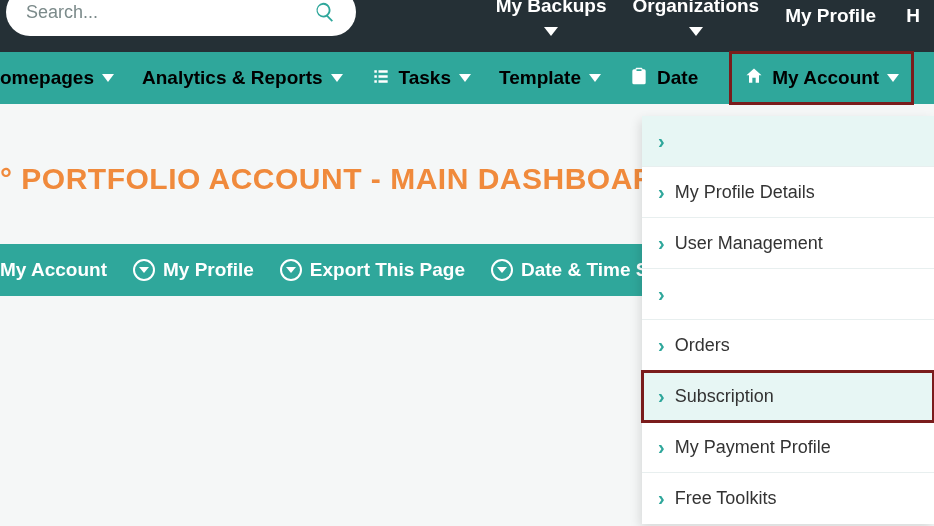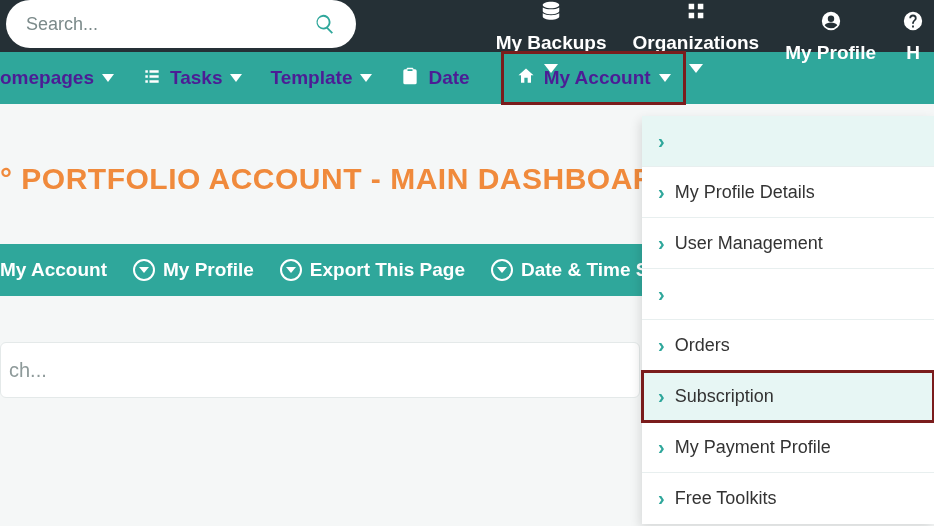--- a/index.html
+++ b/index.html
@@ -1,31 +1,31 @@
 <!DOCTYPE html>
 <html><head>
 <meta charset="utf-8">
 <style>
   * { box-sizing: border-box; margin: 0; padding: 0; font-family: "Segoe UI", Arial, sans-serif; }
   body { width: 934px; height: 526px; background: #f5f7f7; overflow: hidden; position: relative; }
 
   
-  .topbar { background: #253036; height: 52px; display: flex; align-items: flex-start; padding: 0 10px 16px 6px; color: #fff; }
+  .topbar { background: #253036; height: 52px; display: flex; align-items: flex-end; padding: 0 10px 16px 6px; color: #fff; }
   .search-wrap { background: #fff; border-radius: 28px; height: 48px; width: 350px; display: flex; align-items: center; padding: 0 20px; }
   .search-input { border: none; outline: none; flex: 1; font-size: 18px; color: #555; }
   .search-input::placeholder { color: #7b8a8a; }
   .search-icon svg { width: 22px; height: 22px; }
   .top-items { display: flex; align-items: center; margin-left: auto; gap: 26px; font-size: 19px; font-weight: 600; }
   .top-item { display: flex; align-items: center; gap: 10px; white-space: nowrap; cursor: pointer; flex-direction: column; }
   .caret-down { width: 0; height: 0; border-left: 7px solid transparent; border-right: 7px solid transparent; border-top: 9px solid #fff; display: inline-block; }
   .ico { display: inline-flex; align-items: center; justify-content: center; }
   .ico svg { width: 22px; height: 22px; fill: #fff; }
 
   
-  .navbar { background: #2fa79b; height: 52px; display: flex; align-items: center; color: #4c1d95; font-size: 19px; font-weight: 600; }
+  .navbar { background: #2fa79b; height: 52px; display: flex; align-items: center; color: #000000; font-size: 19px; font-weight: 600; }
   .nav-item { display: flex; align-items: center; gap: 8px; padding: 0 14px; height: 100%; cursor: pointer; white-space: nowrap; }
   .nav-caret { width: 0; height: 0; border-left: 6px solid transparent; border-right: 6px solid transparent; border-top: 8px solid #fff; display: inline-block; }
   .nav-item.highlight { outline: 3px solid #7a1c1c; outline-offset: -2px; }
   .nav-ico svg { width: 20px; height: 20px; fill: #fff; }
 
   
   .page { padding-top: 58px; }
   .page-title { color: #f08a3c; font-size: 30px; font-weight: 600; letter-spacing: 0.5px; padding-left: 0; margin-bottom: 48px; white-space: nowrap; }
 
   .actionbar { background: #2fa79b; height: 52px; display: flex; align-items: center; gap: 26px; color: #fff; font-size: 19px; font-weight: 600; padding: 0 6px 0 0; }
@@ -93,20 +93,24 @@
     </div>
   </div>
 </div>
 
 <div class="navbar">
   <div class="nav-item" style="padding-left:0;">
     <span>omepages</span>
     <span class="nav-caret"></span>
   </div>
   <div class="nav-item">
+    <span>Analytics &amp; Reports</span>
+    <span class="nav-caret"></span>
+  </div>
+  <div class="nav-item">
     <span class="nav-ico">
       <svg viewBox="0 0 24 24">
           <path d="M4 5h3v3H4zM9 5h11v3H9zM4 11h3v3H4zM9 11h11v3H9zM4 17h3v3H4zM9 17h11v3H9z"></path>
         </svg>
     </span>
     <span>Tasks</span>
     <span class="nav-caret"></span>
   </div>
   <div class="nav-item">
     <span>Template</span>
@@ -150,23 +154,20 @@
     <div class="action-item">
       <span class="circ-arrow"></span>
       <span>Export This Page</span>
     </div>
     <div class="action-item">
       <span class="circ-arrow"></span>
       <span>Date &amp; Time Settings</span>
     </div>
   </div>
 
-  <div class="filter-box">
-    <input class="filter-input" placeholder="ch..." style="">
-  </div>
 </div>
 
 <div class="dropdown">
   <div class="dd-item hover">
     <span class="dd-chevron">›</span>
   </div>
   <div class="dd-item">
     <span class="dd-chevron">›</span>
     <span>My Profile Details</span>
   </div>

